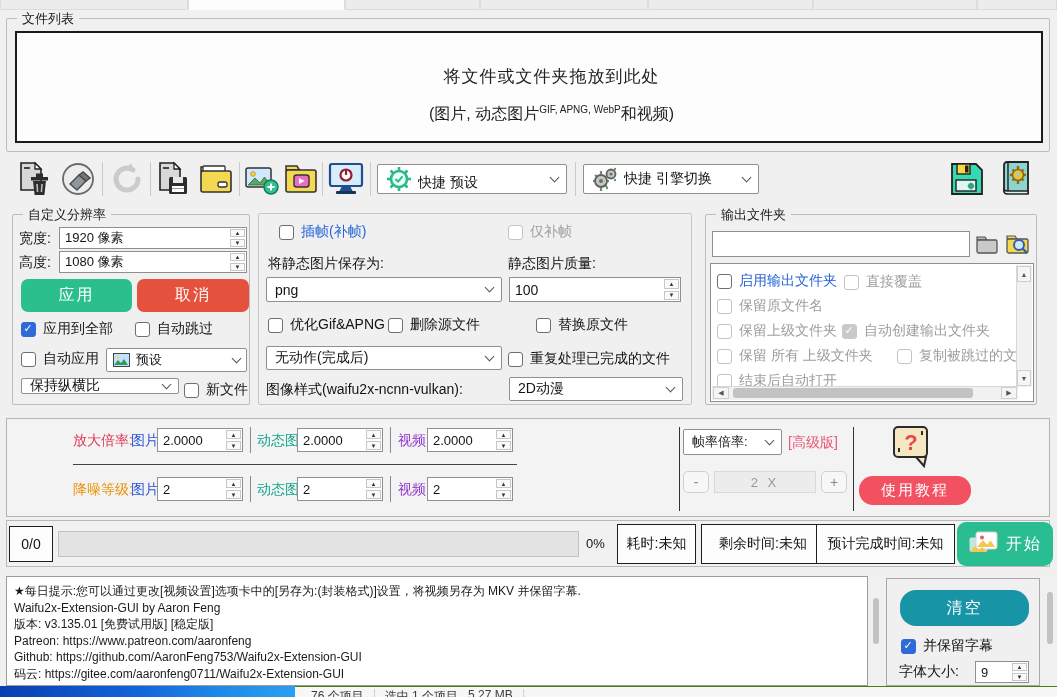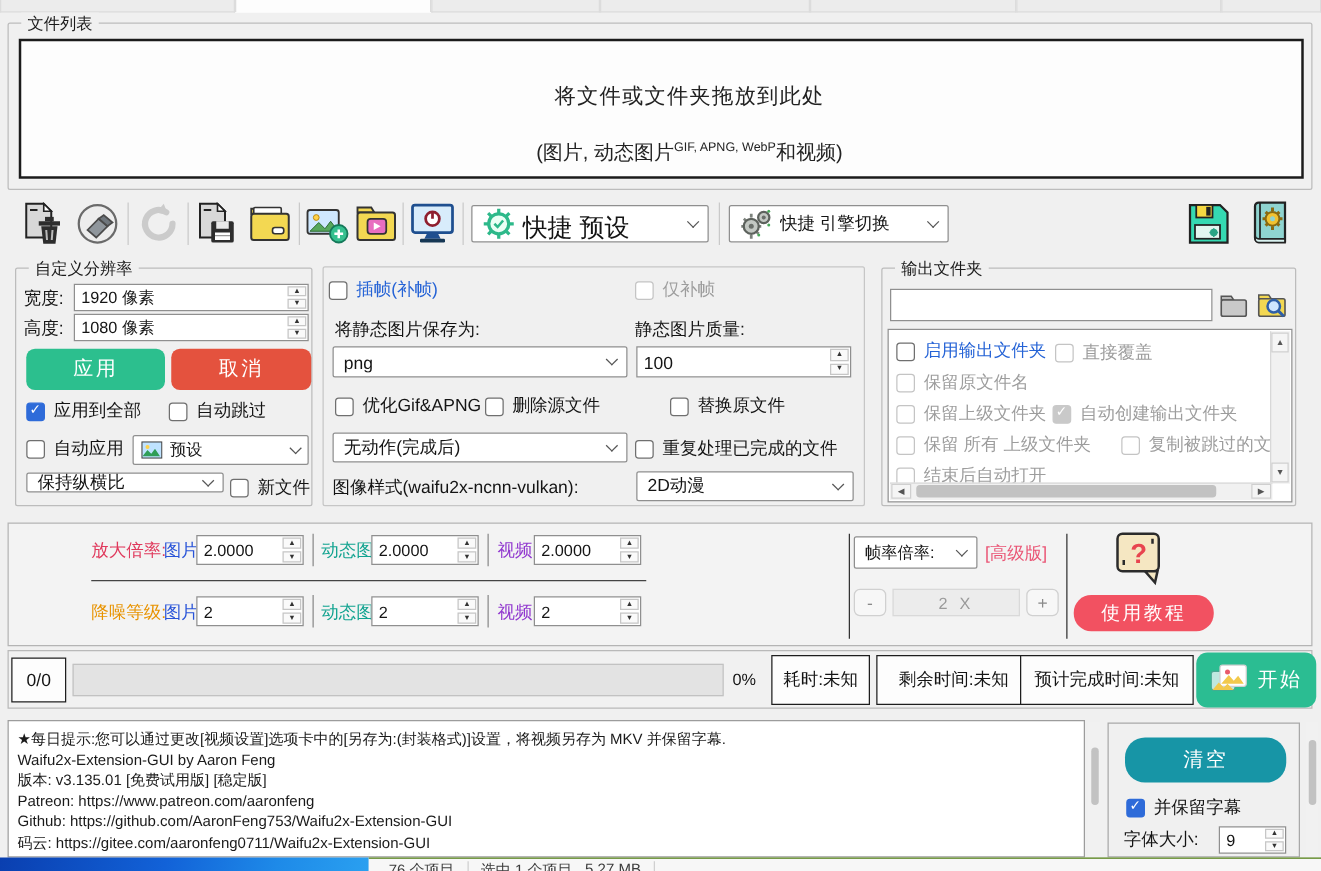--- a/index.html
+++ b/index.html
@@ -12,21 +12,21 @@
   .tabbar{ position:absolute; left:0; top:0; width:1057px; height:10px; display:flex; }
   .tabstub{ height:10px; background:#ececec; border:1px solid #dcdcdc; border-top:none; }
   .tabstub.active{ background:#fdfdfd; border-bottom:1px solid #fdfdfd; }
 
   
   .grp{ position:absolute; border:1px solid #bcbcbc; border-radius:2px; }
   .grp-legend{ position:absolute; top:-9px; left:10px; background:#f0f0f0; padding:0 5px; font-size:13px; color:#1a1a1a; }
 
   .droparea{ position:absolute; background:#fdfdfd; border:2px solid #1b1b1b; text-align:center; padding-left:45px; }
   .drop1{ margin-top:32px; font-size:17px; letter-spacing:1px; color:#222; }
-  .drop2{ margin-top:24px; font-size:16px; color:#222; }
+  .drop2{ margin-top:16px; font-size:16px; color:#222; }
   .drop2 sup{ font-size:10px; font-family:"Liberation Sans",sans-serif; letter-spacing:0; }
 
   
   .toolbtn{ position:absolute; top:158px; height:42px; display:flex; align-items:center; justify-content:center; cursor:pointer; }
   .vsep{ position:absolute; top:162px; width:1px; height:34px; background:#c9c9c9; }
 
   .combo{ display:flex; align-items:center; gap:6px; background:#fff; border:1px solid #8f8f8f; border-radius:2px; padding:0 8px; }
   .combo .ctext{ white-space:nowrap; overflow:hidden; }
   .chev{ width:7px; height:7px; border-right:1.7px solid #555; border-bottom:1.7px solid #555;
          transform:rotate(45deg); margin-left:auto; margin-top:-4px; flex:none; }
@@ -220,21 +220,21 @@
             <line x1="21" y1="13" x2="25" y2="13"></line>
         <line x1="4.5" y1="4.5" x2="7.5" y2="7.5"></line>
             <line x1="18.5" y1="18.5" x2="21.5" y2="21.5"></line>
         <line x1="4.5" y1="21.5" x2="7.5" y2="18.5"></line>
             <line x1="18.5" y1="7.5" x2="21.5" y2="4.5"></line>
       </g>
       <circle cx="13" cy="13" r="8" fill="#eafff5" stroke="#2db98a" stroke-width="2.6"></circle>
       <path d="M9.5 13l2.6 2.6 4.4-5.2" fill="none" stroke="#2db98a" stroke-width="2"></path>
     </svg>
       </span>
-    <span class="ctext" style="font-size:20px;margin-top:7px;">快捷 预设</span>
+    <span class="ctext" style="font-size:14px;margin-top:7px;">快捷 预设</span>
     <span class="chev"></span>
   </div>
   <div class="vsep" style="left:575px;"></div>
   <div class="combo abs" style="left:583px;top:164px;width:176px;height:30px;">
     <span>
         <svg width="26" height="26" viewBox="0 0 26 26">
       <g stroke="#7c827c" stroke-width="2.2">
         <line x1="9" y1="5" x2="9" y2="8"></line>
             <line x1="9" y1="22" x2="9" y2="25"></line>
         <line x1="1" y1="15" x2="4" y2="15"></line>
@@ -336,21 +336,21 @@
       <span class="ctext" style="font-size:14px;">保持纵横比</span>
       <span class="chev"></span>
     </div>
     <div class="cbrow" style="left:171px;top:166px;">
       <span class="cb"></span>
       <span style="font-size:14px;">新文件</span>
     </div>
   </div>
 
   <div class="grp" style="left:258px;top:213px;width:434px;height:192px;border-color:#c6c6c6;">
-    <div class="cbrow" style="left:4px;top:9px;">
+    <div class="cbrow" style="left:20px;top:9px;">
       <span class="cb"></span>
       <span class="lbl-blue" style="font-size:14px;">插帧(补帧)</span>
     </div>
     <div class="cbrow" style="left:249px;top:9px;">
       <span class="cb gray"></span>
       <span class="lbl-gray" style="font-size:14px;">仅补帧</span>
     </div>
     <span class="abs" style="left:9px;top:41px;font-size:14px;">将静态图片保存为:</span>
     <span class="abs" style="left:249px;top:41px;font-size:14px;">静态图片质量:</span>
     <div class="combo abs" style="left:7px;top:63px;width:236px;height:25px;">

